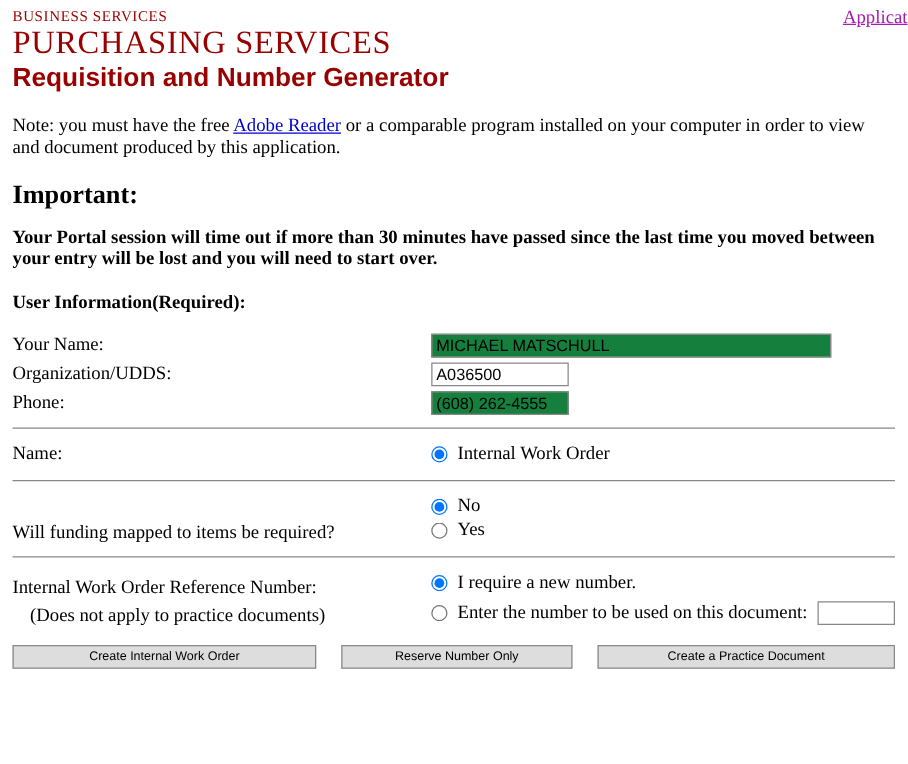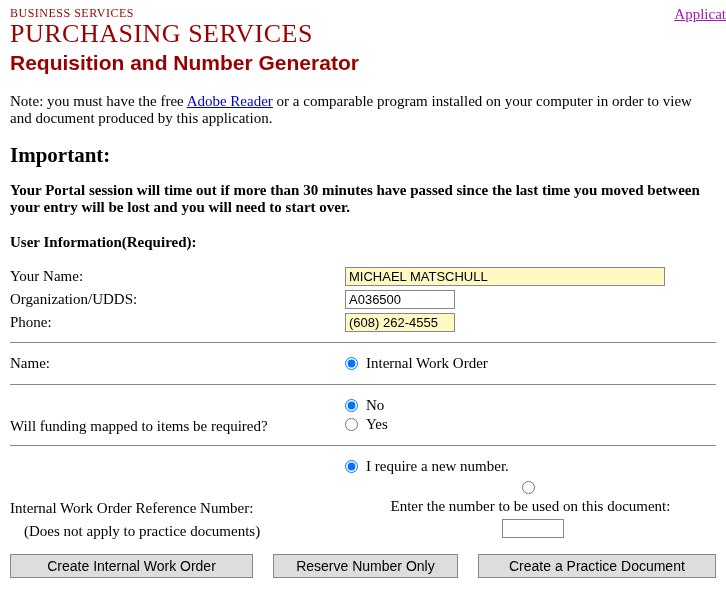--- a/index.html
+++ b/index.html
@@ -77,21 +77,21 @@
     flex: 1;
   }
   input.text {
     font-family: Arial, Helvetica, sans-serif;
     font-size: 13px;
     padding: 1px 3px;
     border: 1px solid #888;
     height: 19px;
   }
   .yellow {
-    background: #fef9c3;
+    background: #15803d;
     border: 1px solid #777;
     width: 320px;
   }
   .udds {
     width: 110px;
   }
   .phone {
     width: 110px;
   }
   hr.sep {
@@ -117,21 +117,21 @@
     height: 19px;
     margin-left: 4px;
   }
   .button-row {
     display: flex;
     gap: 20px;
     margin-top: 14px;
   }
   button.action {
     font-family: Arial, Helvetica, sans-serif;
-    font-size: 14px;
+    font-size: 10px;
     background: #ddd;
     border: 1px solid #888;
     padding: 3px 0;
     cursor: pointer;
   }
   .btn1 { width: 250px; }
   .btn2 { width: 190px; }
   .btn3 { width: 245px; }
 </style>
 </head>
@@ -207,21 +207,21 @@
 <div class="form-row" style="align-items:flex-end;">
   <div class="label-col">
     <div>Internal Work Order Reference Number:</div>
     <div class="indent" style="margin-top:6px;">(Does not apply to practice documents)</div>
   </div>
   <div class="field-col">
     <div class="radio-row">
       <input type="radio" name="refnum" checked="" style="">
       <span>I require a new number.</span>
     </div>
-    <div class="radio-row" style="margin-top:6px;flex-direction:column;">
+    <div class="radio-row" style="margin-top:6px;">
       <input type="radio" name="refnum" style="">
       <span>Enter the number to be used on this document:</span>
       <input type="text" class="ref-input" style="">
     </div>
   </div>
 </div>
 
 <div class="button-row">
   <button class="action btn1">Create Internal Work Order</button>
   <button class="action btn2">Reserve Number Only</button>

